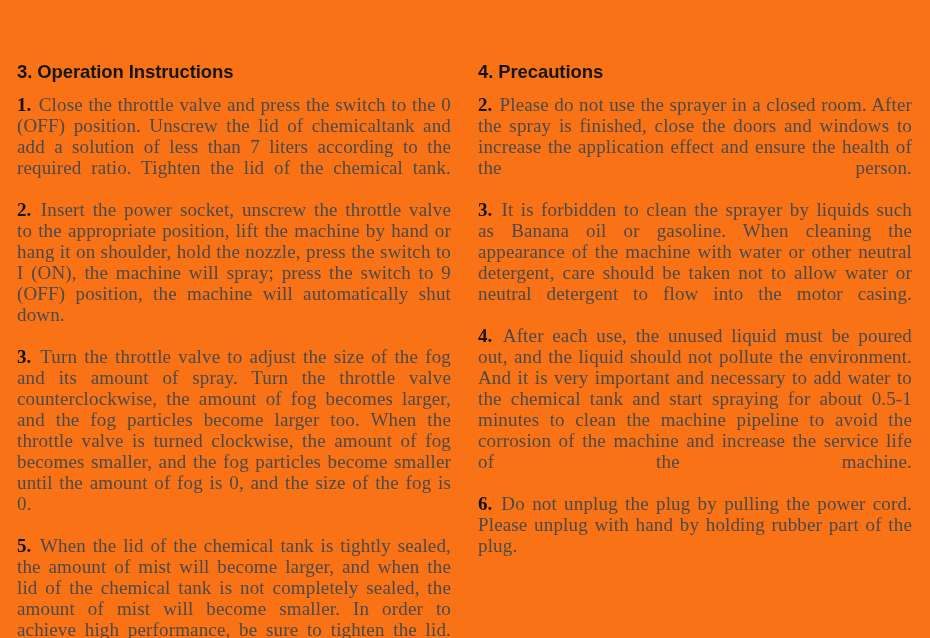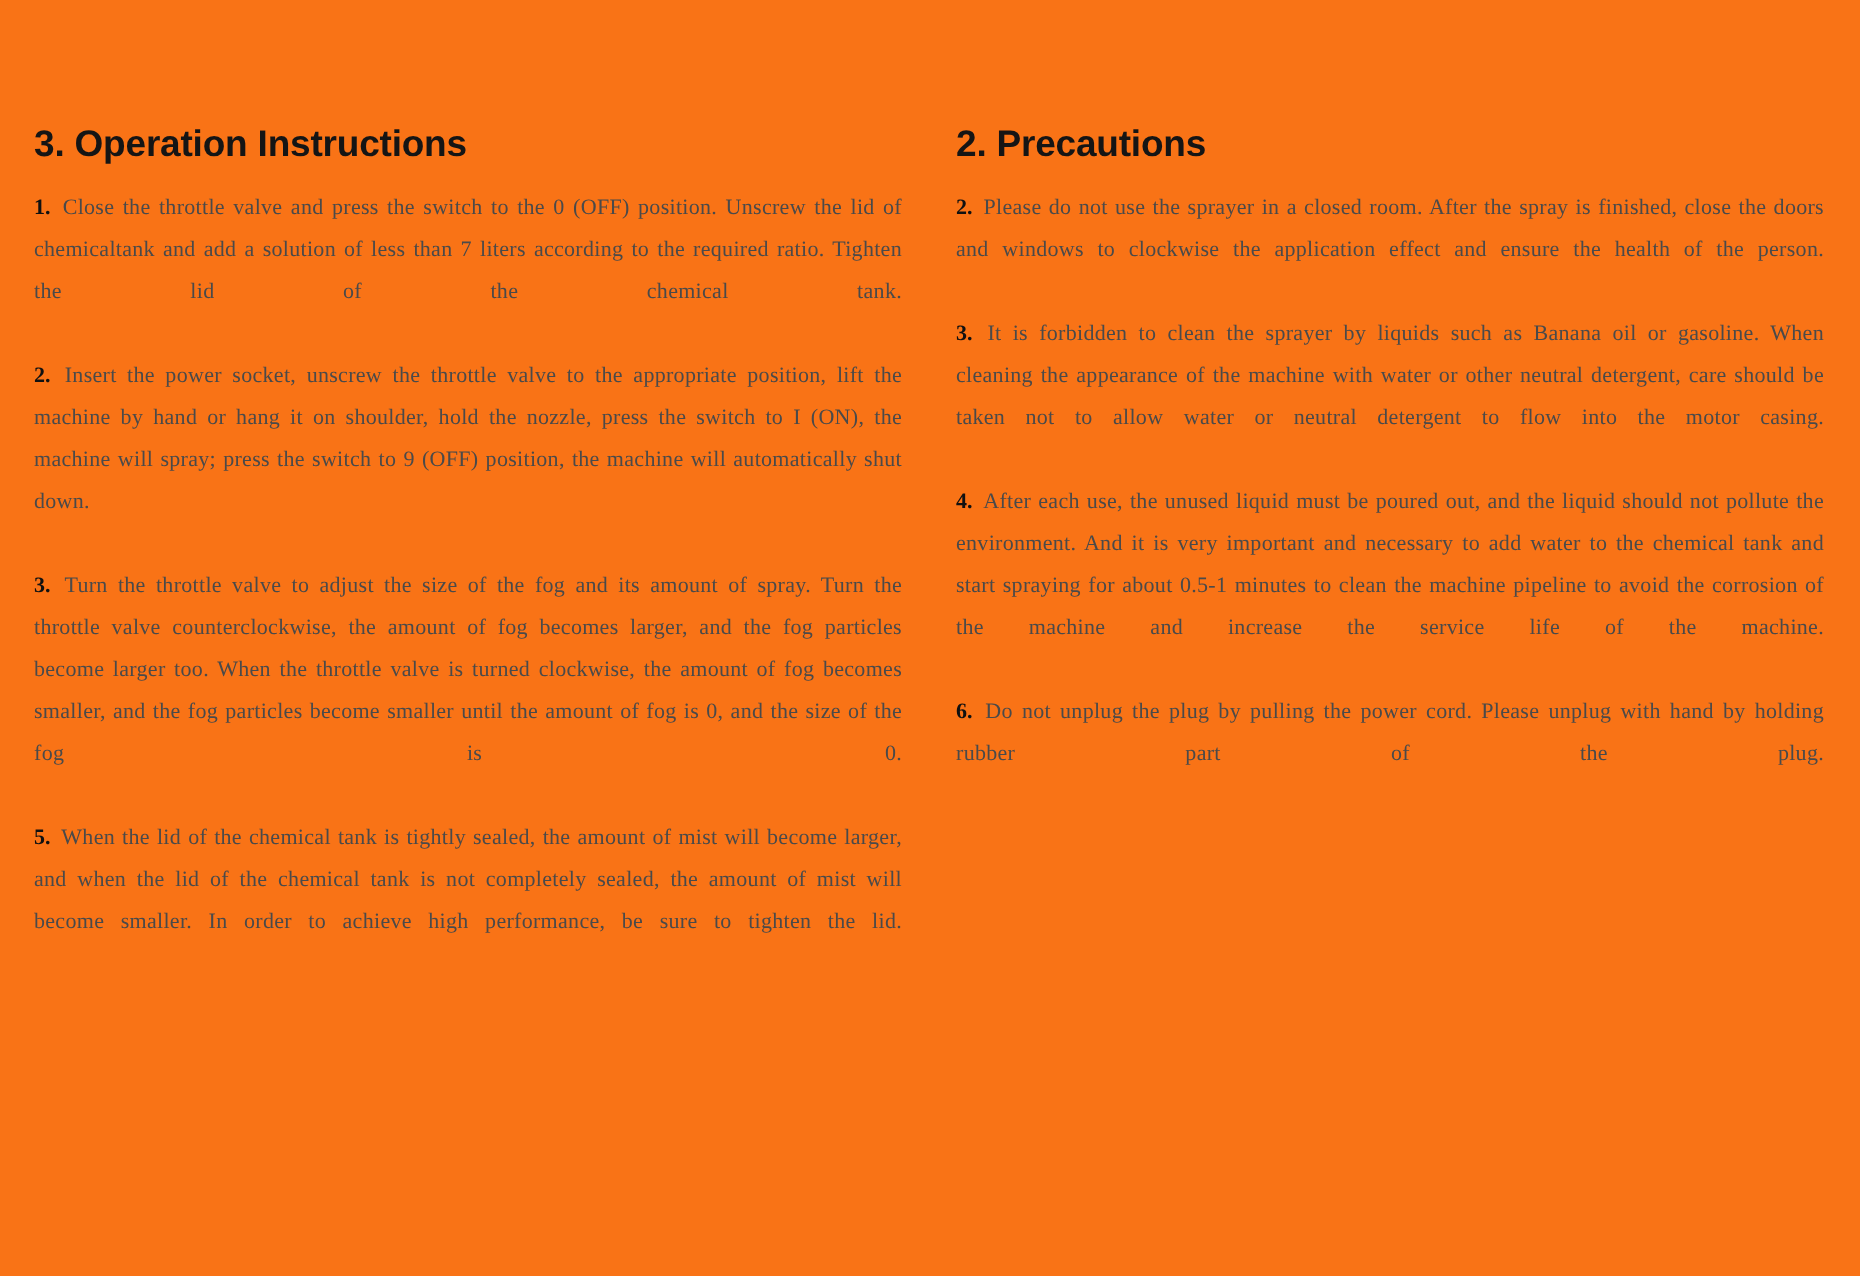--- a/index.html
+++ b/index.html
@@ -41,21 +41,21 @@
     letter-spacing: -0.1px;
     margin: 0 0 10px 0;
     white-space: nowrap;
   }
   .items {
     margin: 0;
     padding: 0;
     list-style: none;
   }
   .item {
-    font-size: 11px;
+    font-size: 19px;
     line-height: 21px;
     text-align: justify;
     text-justify: inter-word;
     color: #4a4a4a;
     margin: 0;
     padding: 0;
     letter-spacing: 0.15px;
     word-spacing: 0.4px;
   }
   .item-num {
@@ -84,22 +84,22 @@
     <h2 class="section-heading">3. Operation Instructions</h2>
     <ul class="items">
         <li class="item"><span class="item-num">1.</span><span class="item-text">Close the throttle valve and press the switch to the 0 (OFF) position. Unscrew the lid of chemicaltank and add a solution of less than 7 liters according to the required ratio. Tighten the lid of the chemical tank.</span></li>
         <li class="item"><span class="item-num">2.</span><span class="item-text">Insert the power socket, unscrew the throttle valve to the appropriate position, lift the machine by hand or hang it on shoulder, hold the nozzle, press the switch to I (ON), the machine will spray; press the switch to 9 (OFF) position, the machine will automatically shut down.</span></li>
         <li class="item"><span class="item-num">3.</span><span class="item-text">Turn the throttle valve to adjust the size of the fog and its amount of spray. Turn the throttle valve counterclockwise, the amount of fog becomes larger, and the fog particles become larger too. When the throttle valve is turned clockwise, the amount of fog becomes smaller, and the fog particles become smaller until the amount of fog is 0, and the size of the fog is 0.</span></li>
         <li class="item"><span class="item-num">5.</span><span class="item-text">When the lid of the chemical tank is tightly sealed, the amount of mist will become larger, and when the lid of the chemical tank is not completely sealed, the amount of mist will become smaller. In order to achieve high performance, be sure to tighten the lid.</span></li>
       </ul>
   </div>
 
   <div class="column col-right">
-    <h2 class="section-heading">2. Precautions</h2>
+    <h2 class="section-heading">4. Precautions</h2>
     <ul class="items">
-        <li class="item"><span class="item-num">2.</span><span class="item-text">Please do not use the sprayer in a closed room. After the spray is finished, close the doors and windows to clockwise the application effect and ensure the health of the person.</span></li>
+        <li class="item"><span class="item-num">2.</span><span class="item-text">Please do not use the sprayer in a closed room. After the spray is finished, close the doors and windows to increase the application effect and ensure the health of the person.</span></li>
         <li class="item"><span class="item-num">3.</span><span class="item-text">It is forbidden to clean the sprayer by liquids such as Banana oil or gasoline. When cleaning the appearance of the machine with water or other neutral detergent, care should be taken not to allow water or neutral detergent to flow into the motor casing.</span></li>
         <li class="item"><span class="item-num">4.</span><span class="item-text">After each use, the unused liquid must be poured out, and the liquid should not pollute the environment. And it is very important and necessary to add water to the chemical tank and start spraying for about 0.5-1 minutes to clean the machine pipeline to avoid the corrosion of the machine and increase the service life of the machine.</span></li>
         <li class="item"><span class="item-num">6.</span><span class="item-text">Do not unplug the plug by pulling the power cord. Please unplug with hand by holding rubber part of the plug.</span></li>
       </ul>
   </div>
 
 </div>
 
 </body></html>

